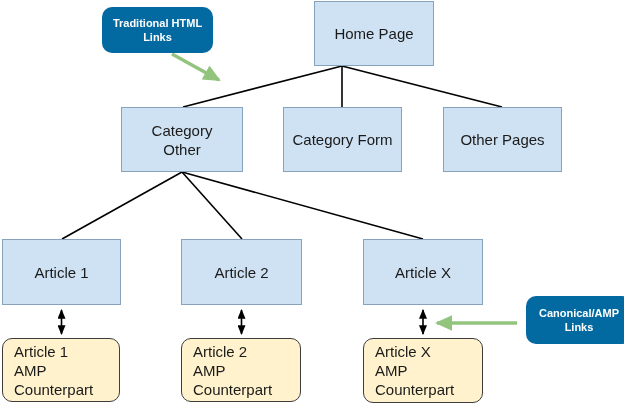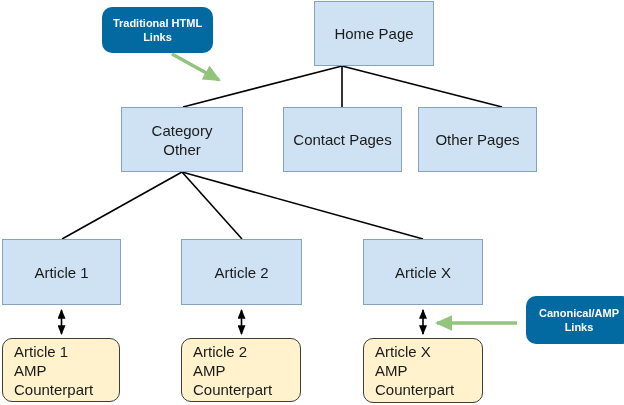--- a/index.html
+++ b/index.html
@@ -98,24 +98,24 @@
   <div class="node page-node" style="left:282px; top:1px; width:120px; height:65px;margin-left:32px;">
     <span class="label">Home Page</span>
   </div>
 
   <div class="node page-node" style="left:121px; top:107px; width:122px; height:65px;">
     <span class="label">Category
 Other</span>
   </div>
 
   <div class="node page-node" style="left:283px; top:107px; width:119px; height:65px;">
-    <span class="label">Contact Pages</span>
+    <span class="label">Category Form</span>
   </div>
 
-  <div class="node page-node" style="left:418px; top:107px; width:119px; height:65px;align-items:center;">
+  <div class="node page-node" style="left:443px; top:107px; width:119px; height:65px;align-items:center;">
     <span class="label">Other Pages</span>
   </div>
 
   <div class="node page-node" style="left:2px; top:239px; width:119px; height:66px;">
     <span class="label">Article 1</span>
   </div>
 
   <div class="node page-node" style="left:181px; top:239px; width:121px; height:66px;">
     <span class="label">Article 2</span>
   </div>

